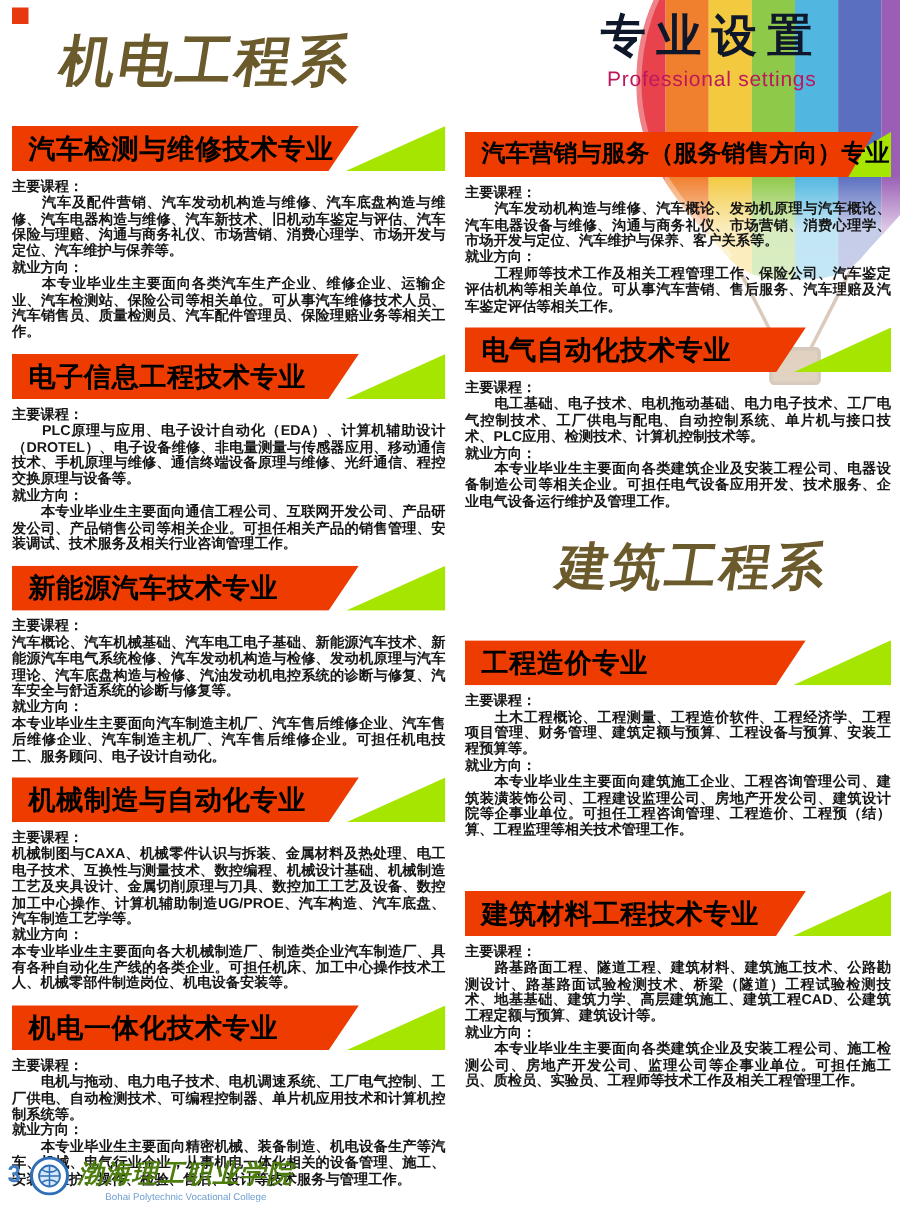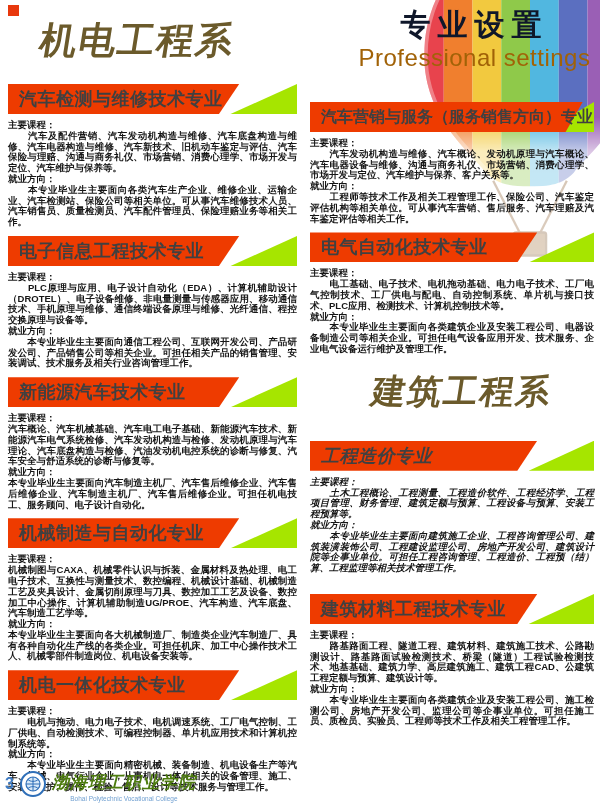--- a/index.html
+++ b/index.html
@@ -8,37 +8,37 @@
   .corner-sq{position:absolute;left:8px;top:5px;width:11px;height:11px;background:#e8380d;}
   
   .balloon{position:absolute;top:-55px;right:-45px;width:230px;z-index:0;}
   
   .dept{color:#6b5a2b;font-weight:bold;transform:skewX(-9deg);letter-spacing:2px;
         font-family:"DejaVu Sans","Liberation Sans",sans-serif;margin:0;}
   .dept1{position:absolute;left:40px;top:16px;font-size:37px;z-index:2;}
   .dept2{font-size:34px;margin:14px 0 26px 62px;}
   .hdr-right{position:absolute;left:352px;top:8px;width:245px;text-align:center;z-index:2;}
   .hdr-cn{color:#0f172a;font-size:30px;font-weight:bold;letter-spacing:7px;line-height:1.1;}
-  .hdr-en{color:#a16207;font-size:24px;margin-top:3px;letter-spacing:0.5px;}
+  .hdr-en{color:#be185d;font-size:14px;margin-top:3px;letter-spacing:0.5px;}
   
   .col{position:absolute;z-index:1;}
   .col-left{left:8px;top:84px;width:289px;}
-  .col-right{left:310px;top:102px;width:284px;}
+  .col-right{left:310px;top:88px;width:284px;}
   
   .banner{position:relative;height:30px;margin-bottom:6px;}
   .b-red{position:absolute;inset:0;background:#ee3b00;clip-path:polygon(0 0,80% 0,73% 100%,0 100%);}
   .b-tri{position:absolute;inset:0;background:#a6e500;clip-path:polygon(100% 0,100% 100%,77% 100%);}
   .banner.wide .b-red{clip-path:polygon(0 0,96% 0,90% 100%,0 100%);}
   .banner.wide .b-tri{clip-path:polygon(100% 0,100% 100%,82% 100%);}
-  .b-txt{position:absolute;left:11px;top:0;line-height:30px;color:#404040;font-weight:bold;
+  .b-txt{position:absolute;left:11px;top:0;line-height:30px;color:#000000;font-weight:bold;
          font-size:18px;white-space:nowrap;letter-spacing:0.5px;z-index:1;}
   .banner.wide .b-txt{font-size:16px;letter-spacing:0;}
   
   .major{margin-bottom:8px;}
-  .major.gap-lg{margin-bottom:20px;font-style:italic;}
+  .major.gap-lg{margin-bottom:34px;}
   .lbl,.body{margin:0;font-size:9.5px;line-height:10.8px;font-weight:bold;color:#161616;
              text-align:justify;}
   
   .footer{position:absolute;left:5px;bottom:6px;display:flex;align-items:flex-start;gap:6px;z-index:2;}
   .page-num{color:#3f7cc4;font-size:16px;font-weight:bold;line-height:26px;}
   .college-cn{color:#4d7c0f;font-size:17px;font-weight:bold;font-style:italic;
               font-family:"Liberation Serif","DejaVu Serif",serif;letter-spacing:1px;}
   .college-en{color:#6f9fd0;font-size:6.5px;text-align:center;margin-top:1px;}
 </style>
 </head>

